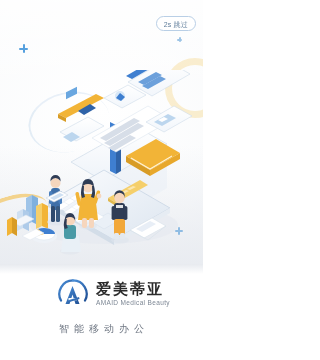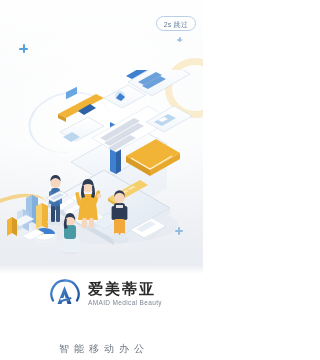--- a/index.html
+++ b/index.html
@@ -142,21 +142,21 @@
   }
   .brand-seam {
     position: absolute;
     left: 0; top: 0;
     width: 203px;
     height: 10px;
     background: linear-gradient(180deg, #e7eaef 0%, #ffffff 100%);
   }
   .logo-row {
     position: absolute;
-    left: 4px;
+    left: 12px;
     top: 14px;
     width: 203px;
     display: flex;
     align-items: center;
     justify-content: center;
     gap: 7px;
   }
   .logo-mark {
     width: 32px;
     height: 32px;
@@ -178,21 +178,21 @@
   .brand-en {
     margin-top: 3px;
     font-size: 6.5px;
     color: #7d8794;
     letter-spacing: 0.35px;
     white-space: nowrap;
   }
   .tagline {
     position: absolute;
     left: 0;
-    top: 78px;
+    top: 58px;
     width: 203px;
     text-align: center;
     font-size: 10px;
     color: #6e7682;
     letter-spacing: 5px;
     text-indent: 5px;
     font-family: "DejaVu Sans", "Liberation Sans", sans-serif;
   }
 </style>
 </head>

